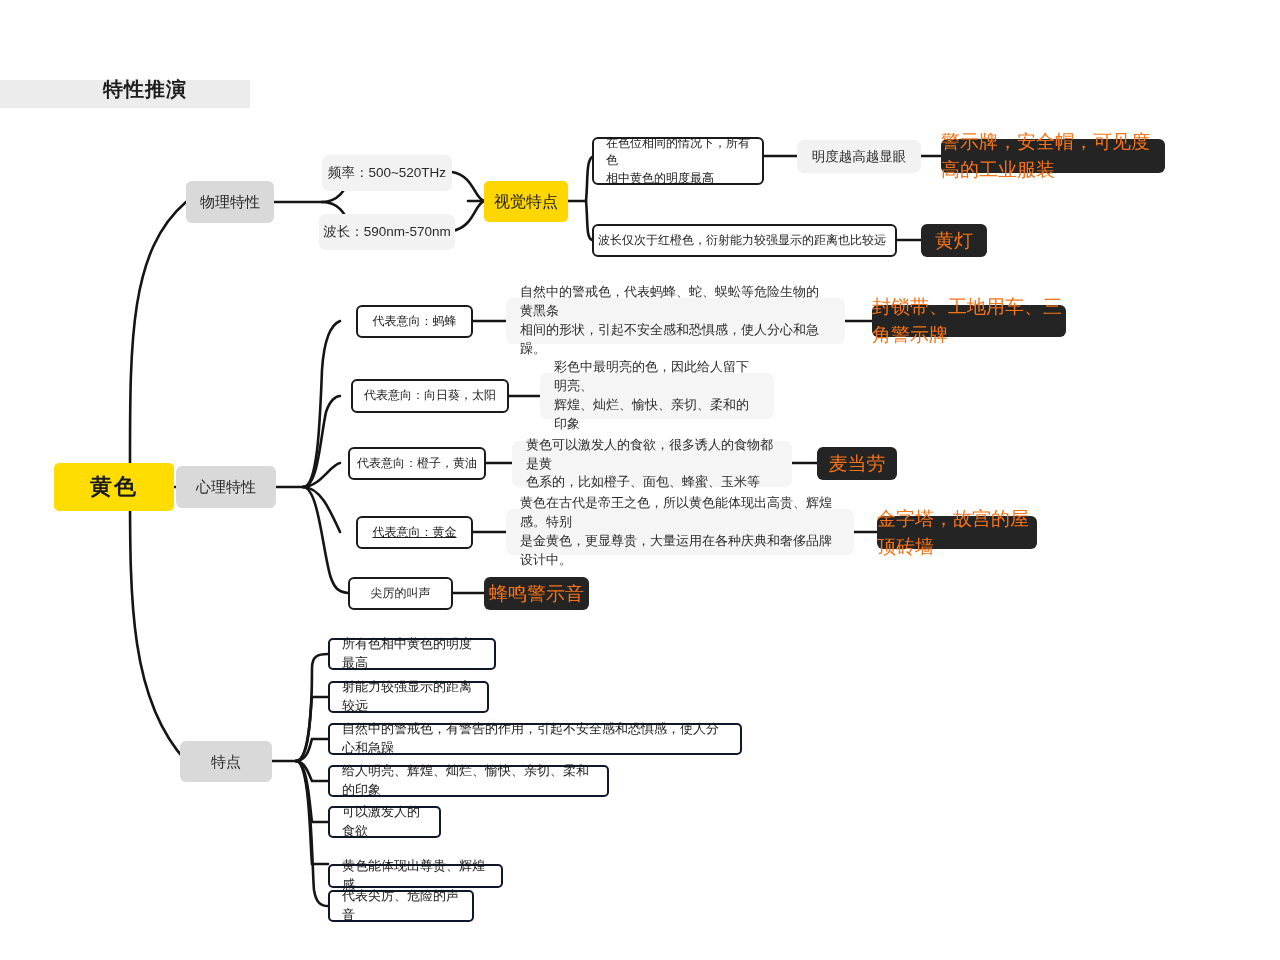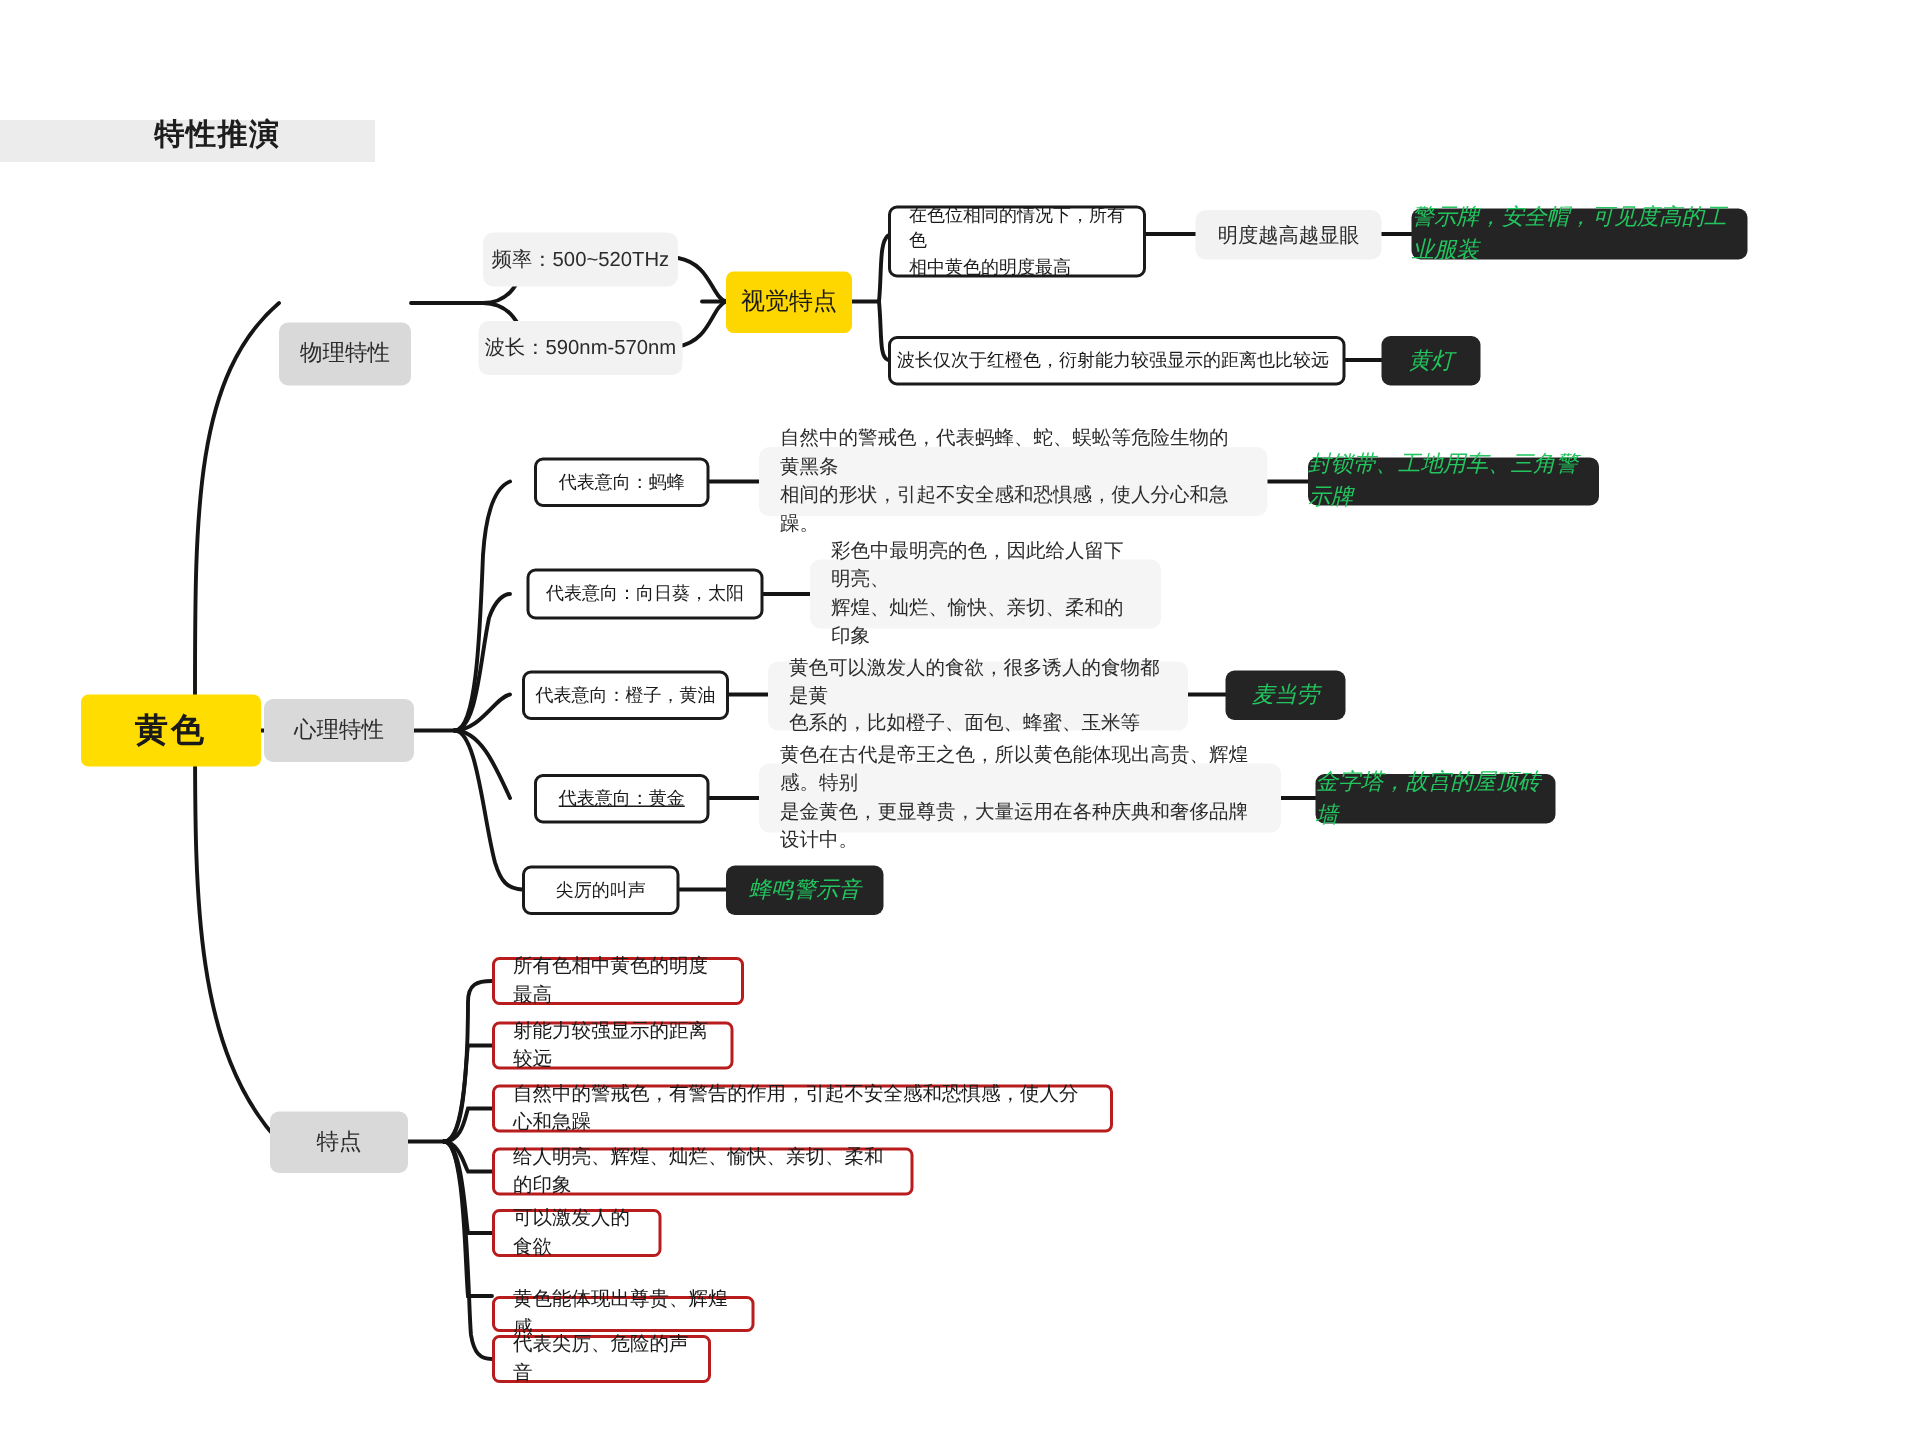--- a/index.html
+++ b/index.html
@@ -101,28 +101,27 @@
     background: #ffffff;
     border: 2.5px solid #1a1a1a;
     border-radius: 6px;
     font-size: 12px;
     color: #1a1a1a;
     justify-content: center;
   }
   .n-dark {
     background: #242424;
     border-radius: 6px;
-    font-size: 15px;
-    color: #22c55e;
-    justify-content: center;
-    font-style: italic;
+    font-size: 19px;
+    color: #f97316;
+    justify-content: center;
   }
   .n-yellowline {
     background: #ffffff;
-    border: 2px solid #b91c1c;
+    border: 2px solid #0f172a;
     border-radius: 5px;
     font-size: 13px;
     color: #1a1a1a;
     justify-content: flex-start;
     padding: 5px 12px;
   }
 </style>
 </head>
 <body>
 
@@ -181,21 +180,21 @@
       <path d="M 296 761 C 310 761, 310 845, 312 864 L 328 864"></path>
       <path d="M 296 761 C 312 761, 312 870, 314 890 C 316 902, 320 906, 328 906"></path>
     </g>
   </svg>
 
   <div class="title-band" style="left:0px; top:80px; width:250px; height:28px;"></div>
   <div class="title-text" style="left:103px; top:76px;">特性推演</div>
 
   <div class="node n-root" style="left:54px; top:463px; width:120px; height:48px;">黄色</div>
 
-  <div class="node n-branch" style="left:186px; top:181px; width:88px; height:42px;margin-top:34px;">物理特性</div>
+  <div class="node n-branch" style="left:186px; top:181px; width:88px; height:42px;">物理特性</div>
 
   <div class="node n-soft" style="left:322px; top:155px; width:130px; height:36px;">频率：500~520THz</div>
 
   <div class="node n-soft" style="left:319px; top:214px; width:136px; height:36px;">波长：590nm-570nm</div>
 
   <div class="node n-accent" style="left:484px; top:181px; width:84px; height:41px;">视觉特点</div>
 
   <div class="node n-outline" style="left:592px; top:137px; width:172px; height:48px; padding:4px 12px; justify-content:flex-start;">在色位相同的情况下，所有色
 相中黄色的明度最高</div>
 

